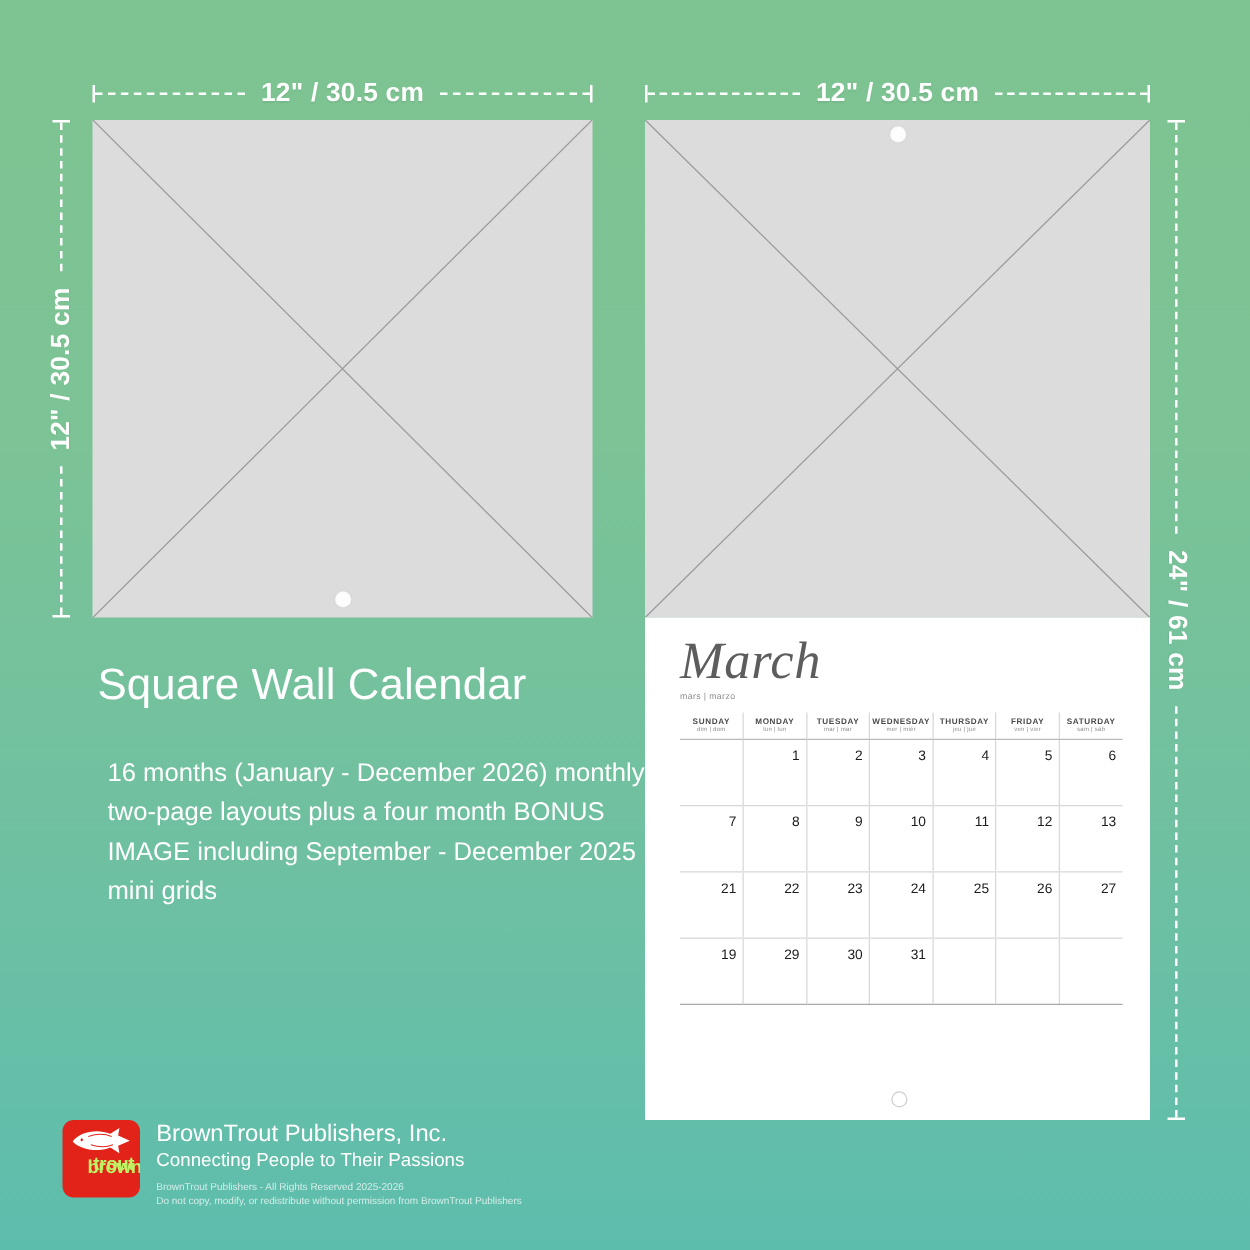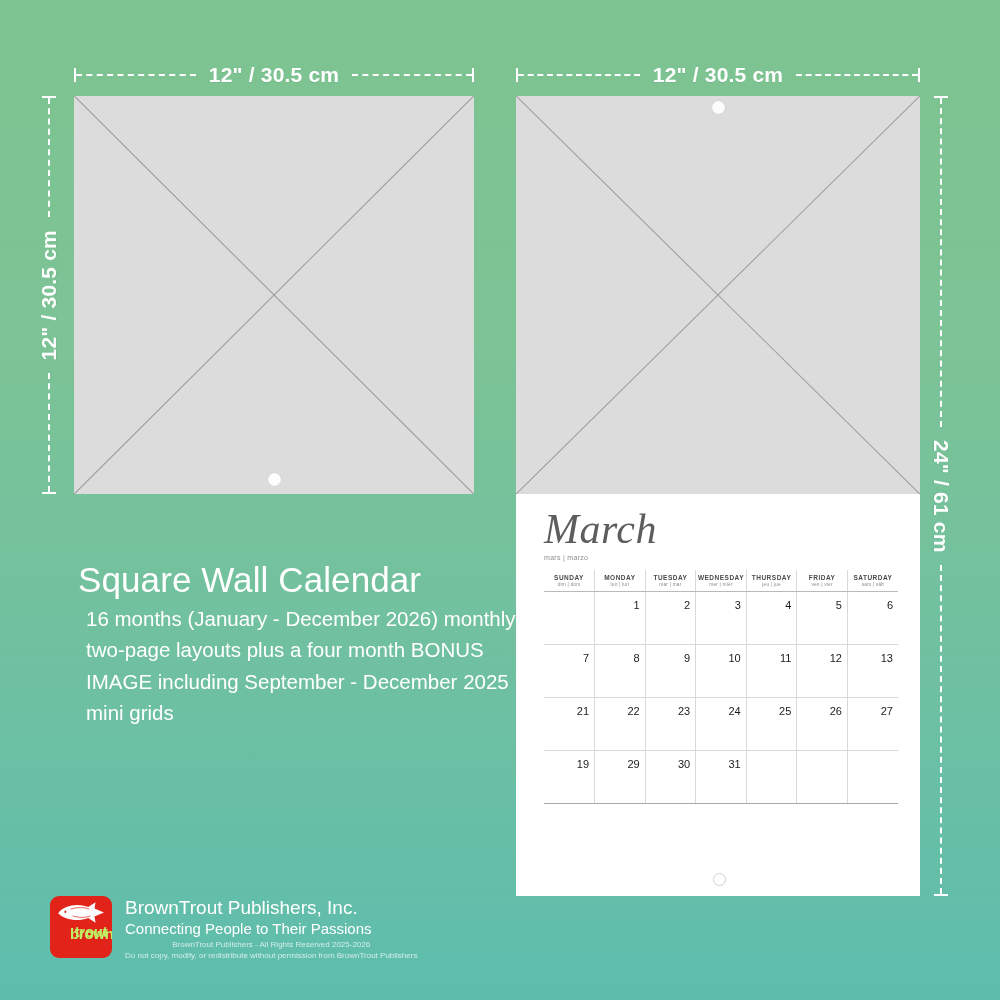--- a/index.html
+++ b/index.html
@@ -106,21 +106,21 @@
   .logo .fishbox{position:absolute;left:5px;right:5px;top:5px;height:23px;}
   .logo .word{
     position:absolute;left:0;right:0;color:#bef264;text-align:center;
     font-weight:bold;letter-spacing:-.3px;font-size:15px;line-height:1;padding-left:20px;
   }
   .logo .word.w1{top:30px;}
   .logo .word.w2{top:28px;}
   .brand{display:flex;flex-direction:column;justify-content:flex-start;padding-top:1px;}
   .brand-name{color:#ffffff;font-size:19px;font-weight:normal;line-height:1.12;white-space:nowrap;}
   .brand-tag{color:#ffffff;font-size:15px;line-height:1.3;margin-top:1px;white-space:nowrap;}
-  .legal{color:#ffffff;opacity:.72;font-size:8px;line-height:1.45;white-space:nowrap;text-align:center;}
+  .legal{color:#ffffff;opacity:.72;font-size:8px;line-height:1.45;margin-top:5px;white-space:nowrap;}
 </style>
 </head>
 <body>
 
 <div class="stage">
 
   <div class="hdim" style="left:74px;top:62px;width:400px;height:26px;">
     <div class="cap-h"></div>
     <div class="seg dashline"></div>
     <div class="dim-label">12" / 30.5 cm</div>
@@ -236,21 +236,21 @@
             <td><span class="dnum"></span></td>
             <td><span class="dnum"></span></td>
             <td><span class="dnum"></span></td>
           </tr>
         </tbody>
       </table>
     </div>
     <div class="grommet ring" style="left:50%;margin-left:-5.5px;bottom:10px;"></div>
   </div>
 
-  <div class="headline" style="left:78px;top:560px;">Square Wall Calendar</div>
+  <div class="headline" style="left:78px;top:528px;">Square Wall Calendar</div>
 
   <div class="subcopy" style="left:78px;top:603px;width:440px;">16 months (January - December 2026) monthly two-page layouts plus a four month BONUS IMAGE including September - December 2025 mini grids</div>
 
   <div class="footer" style="left:50px;top:896px;">
     <div class="logo">
       <div class="fishbox">
         <svg viewBox="0 0 100 34" width="100%" height="100%" preserveAspectRatio="none">
           <path d="M6 18 C18 6, 44 3, 64 9 L78 2 L76 11 L94 17 L76 23 L78 32 L64 25 C44 31, 18 28, 6 18 Z" fill="#ffffff"></path>
           <circle cx="20" cy="16" r="1.8" fill="#e2231a"></circle>
           <path d="M30 12 C42 9, 56 9, 66 12" stroke="#e2231a" stroke-width="1.2" fill="none"></path>

